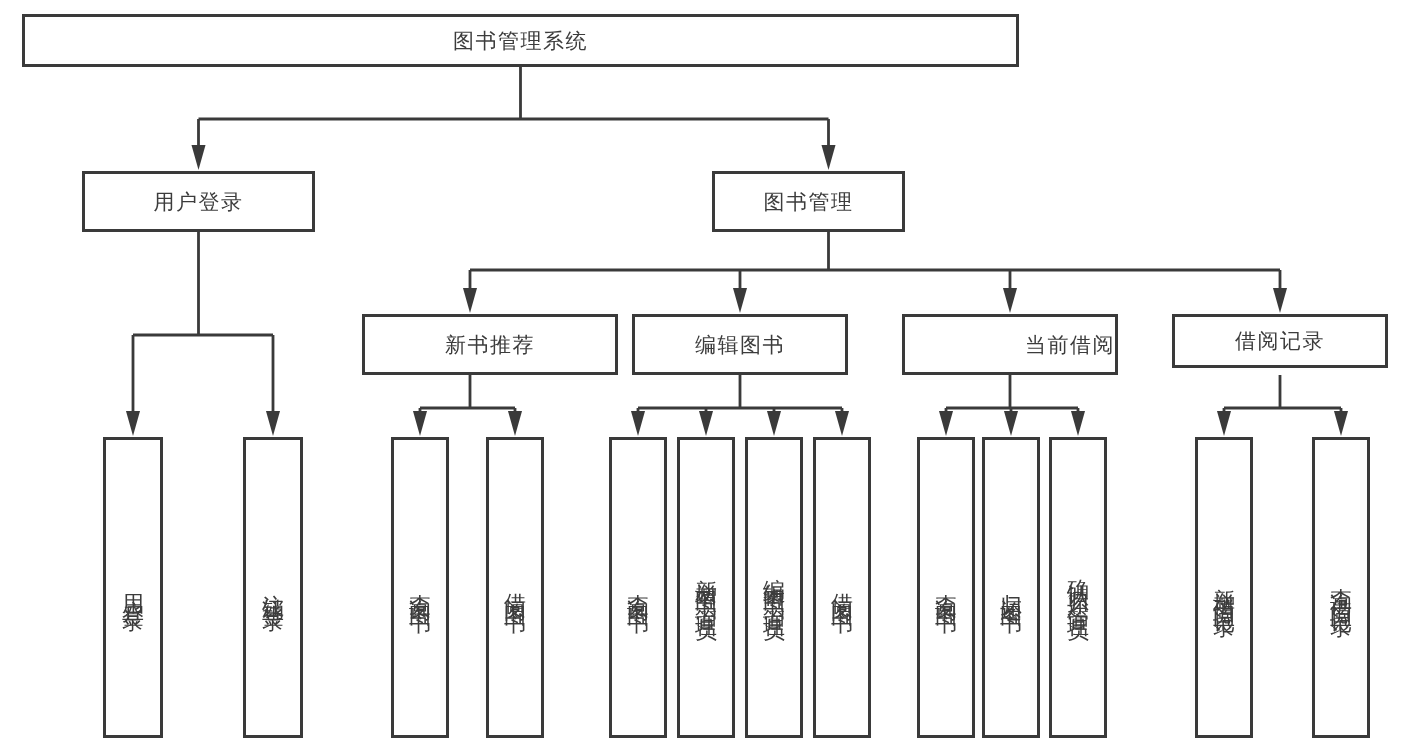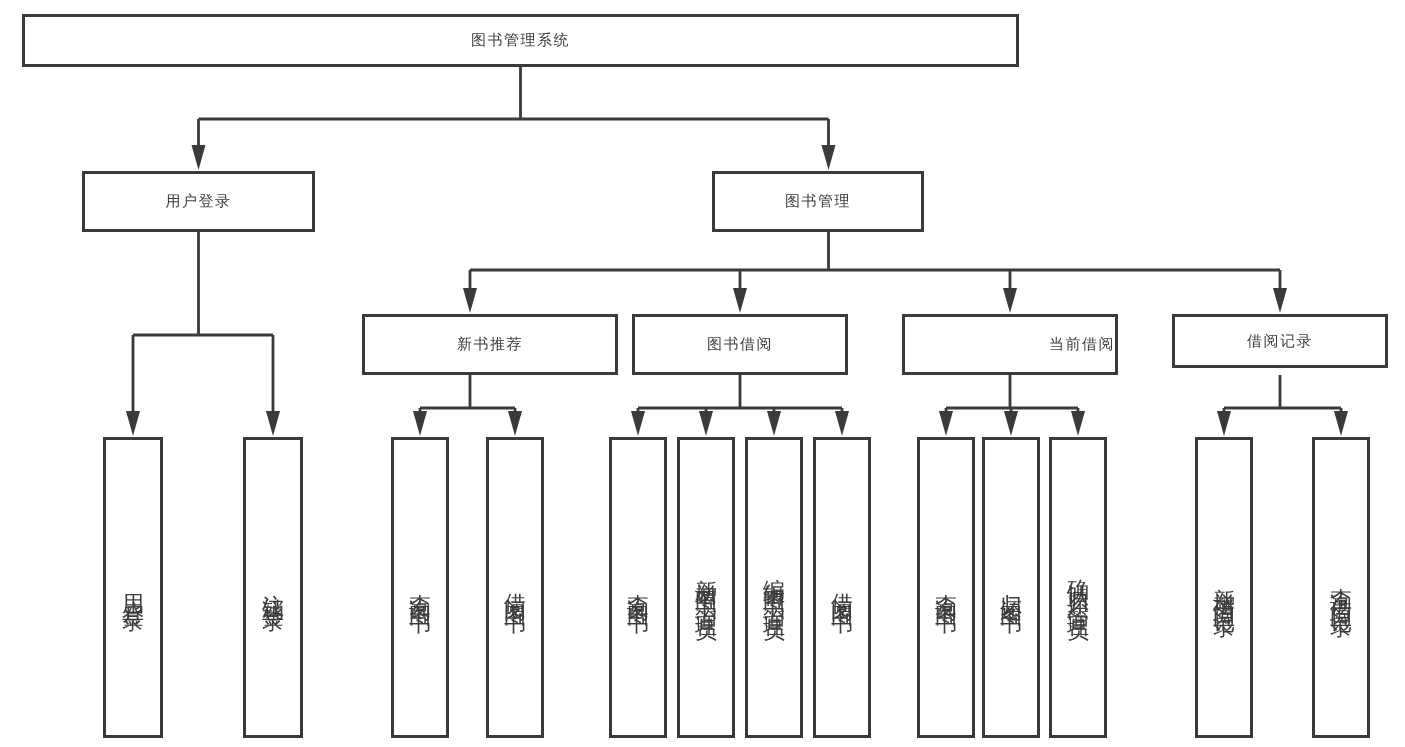--- a/index.html
+++ b/index.html
@@ -17,21 +17,21 @@
   .box {
     position: absolute;
     box-sizing: border-box;
     border: 3px solid var(--line, #3a3a3a);
     background: #ffffff;
     display: flex;
     align-items: center;
     justify-content: center;
     color: var(--text, #3c3c3c);
   }
-  .hlabel { font-size: 15px; letter-spacing: 1.5px; white-space: nowrap; }
+  .hlabel { font-size: 21px; letter-spacing: 1.5px; white-space: nowrap; }
   .leaf .vlabel {
     writing-mode: vertical-lr;
     text-orientation: mixed;
     font-size: 22px;
     line-height: 1;
     letter-spacing: 6px;
     white-space: nowrap;
   }
   .watermark {
     position: absolute;
@@ -92,29 +92,29 @@
     </g>
   </svg>
 
   <div class="box" style="left:22px; top:14px; width:997px; height:53px;">
     <span class="hlabel">图书管理系统</span>
   </div>
 
   <div class="box" style="left:82px; top:171px; width:233px; height:61px;">
     <span class="hlabel">用户登录</span>
   </div>
-  <div class="box" style="left:712px; top:171px; width:212px; height:61px;">
+  <div class="box" style="left:712px; top:171px; width:193px; height:61px;">
     <span class="hlabel">图书管理</span>
   </div>
 
   <div class="box" style="left:362px; top:314px; width:256px; height:61px;">
     <span class="hlabel">新书推荐</span>
   </div>
   <div class="box" style="left:632px; top:314px; width:216px; height:61px;">
-    <span class="hlabel">图书借阅</span>
+    <span class="hlabel">编辑图书</span>
   </div>
   <div class="box" style="left:902px; top:314px; width:216px; height:61px;justify-content:flex-end;">
     <span class="hlabel">当前借阅</span>
   </div>
   <div class="box" style="left:1172px; top:314px; width:216px; height:54px;">
     <span class="hlabel">借阅记录</span>
   </div>
 
   <div class="box leaf" style="left:103px; top:437px; width:60px; height:301px;">
     <span class="vlabel">用户登录</span>

